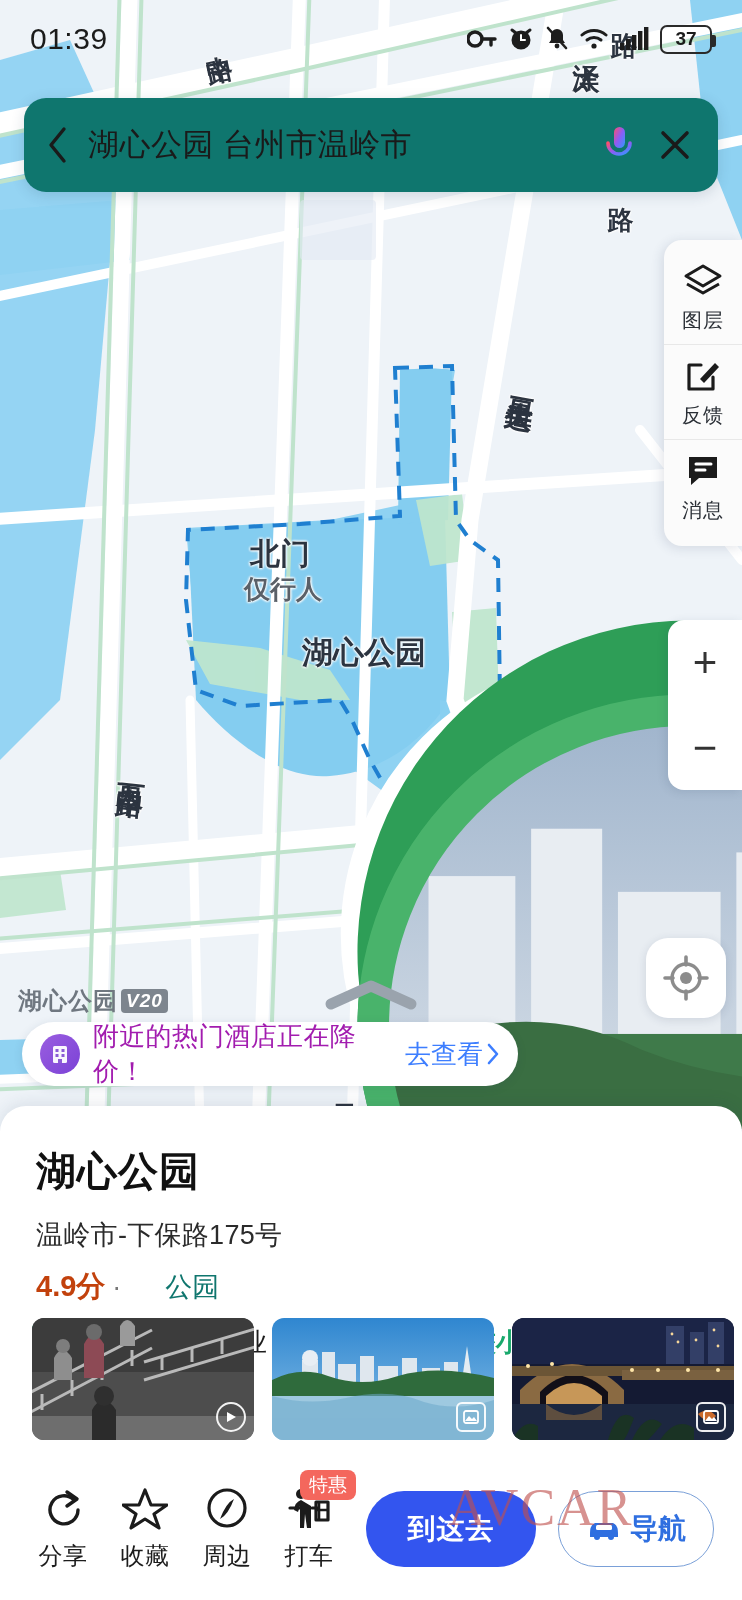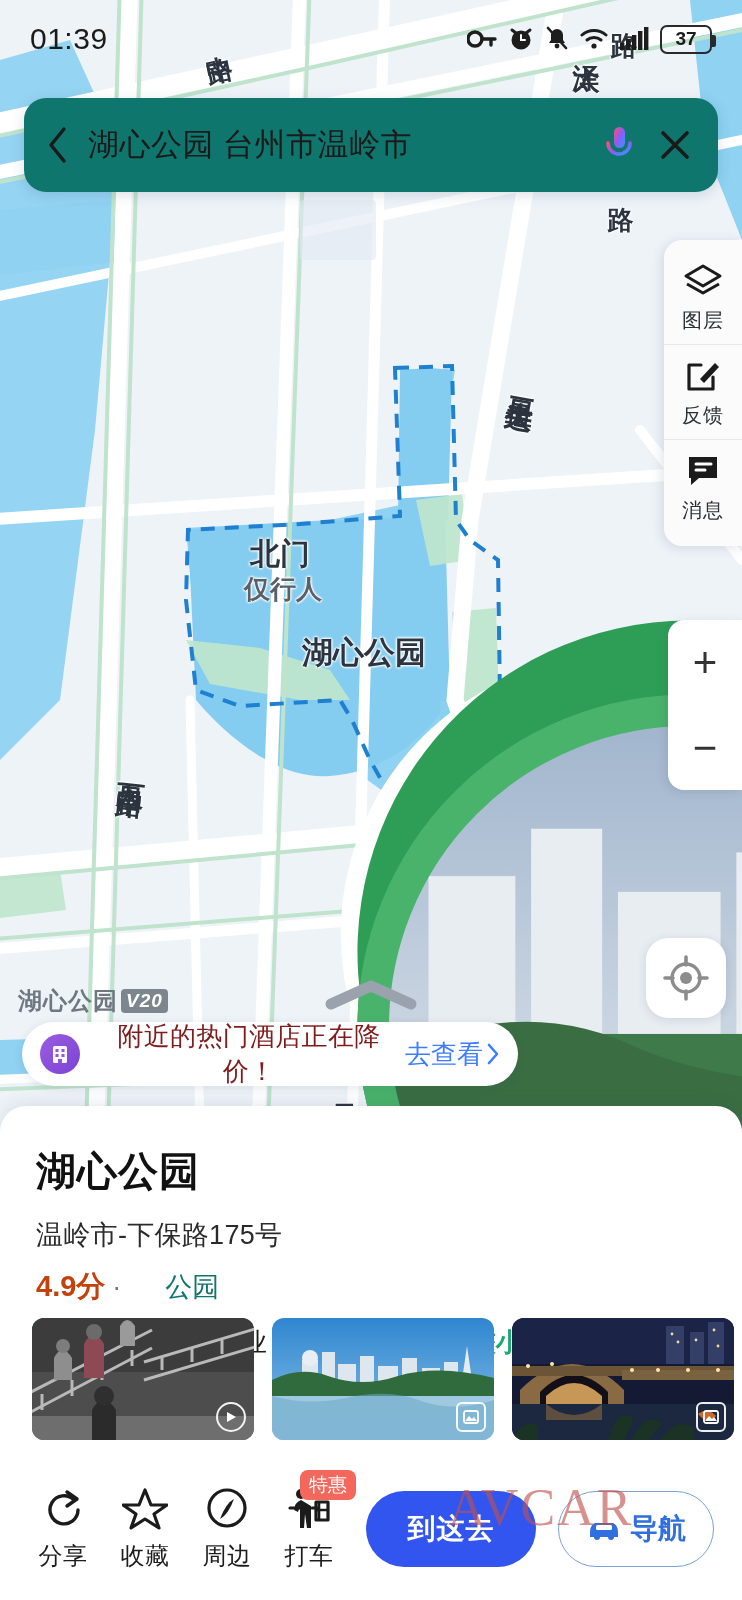--- a/index.html
+++ b/index.html
@@ -102,21 +102,21 @@
     position: absolute; left: 22px; top: 1022px; width: 496px; height: 64px;
     background: #fff; border-radius: 32px; z-index: 28;
     box-shadow: 0 2px 10px rgba(40,60,90,.13);
     display: flex; align-items: center; padding: 0 18px; cursor: pointer;
   }
   #promo .pico {
     width: 40px; height: 40px; border-radius: 50%;
     background: linear-gradient(135deg,#9a5ee0,#7b42d6);
     display: flex; align-items: center; justify-content: center; flex: none;
   }
-  #promo .ptext { font-size: 26px; color: #7f1d1d; margin-left: 13px; flex: 1; letter-spacing: .3px; text-align: center; }
+  #promo .ptext { font-size: 26px; color: #a21caf; margin-left: 13px; flex: 1; letter-spacing: .3px; }
   #promo .plink { font-size: 26px; color: #3d7eff; display: flex; align-items: center; gap: 3px; }
 
   
   #sheet {
     position: absolute; left: 0; top: 1106px; width: 742px; height: 494px;
     background: #fff; border-radius: 26px 26px 0 0; z-index: 50;
     box-shadow: 0 -3px 16px rgba(40,60,90,.1);
   }
   #ptitle { font-size: 40px; font-weight: 700; color: #111; margin: 38px 0 0 36px; letter-spacing: 1px; }
   #paddr { font-size: 27px; color: #2b2b2b; margin: 18px 0 0 36px; letter-spacing: .3px; }

